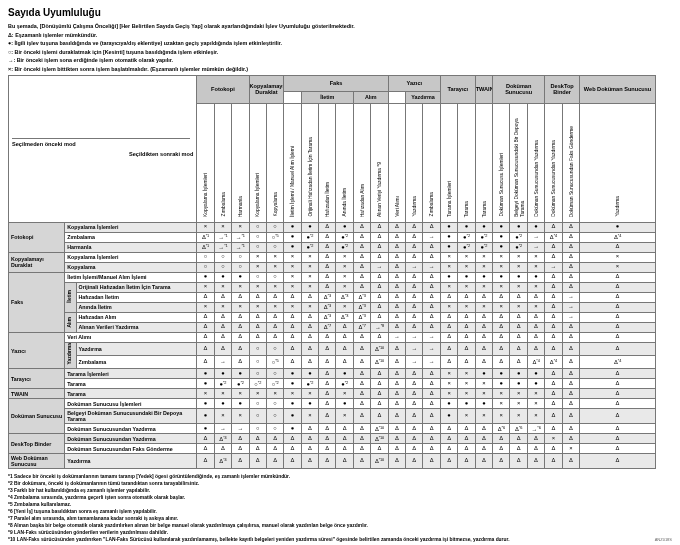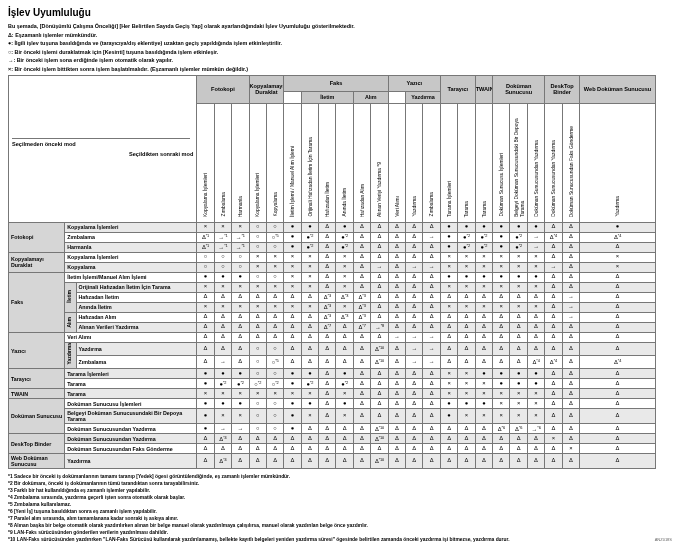--- a/index.html
+++ b/index.html
@@ -29,21 +29,21 @@
   tr.odd td.c, tr.odd td.rlabel{background:#e9e9e9;}
   .note{font-size:3.9px;vertical-align:1.5px;letter-spacing:-0.2px;}
   .footnotes{margin-top:5px;}
   .footnotes div{font-size:4.9px;font-weight:bold;line-height:1.42;}
   .doccode{position:absolute;right:8px;bottom:3px;font-size:4px;color:#666;}
 </style>
 </head>
 <body>
 
 <div class="page">
-  <div class="title">İşlev Uyumluluğu</div>
+  <div class="title">Sayıda Uyumluluğu</div>
   <div class="intro">Bu şemada, [Dönüşümlü Çalışma Önceliği] [Her Belirtilen Sayıda Geçiş Yap] olarak ayarlandığındaki İşlev Uyumluluğu gösterilmektedir.</div>
   <div class="legend">
       <div>Δ: Eşzamanlı işlemler mümkündür.</div>
       <div>●: İlgili işlev tuşuna basıldığında ve (tarayıcıya/dış eklentiye) uzaktan geçiş yapıldığında işlem etkinleştirilir.</div>
       <div>○: Bir önceki işlemi duraklatmak için [Kesinti] tuşuna basıldığında işlem etkinleşir.</div>
       <div>→: Bir önceki işlem sona erdiğinde işlem otomatik olarak yapılır.</div>
       <div>×: Bir önceki işlem bittikten sonra işlem başlatılmalıdır. (Eşzamanlı işlemler mümkün değildir.)</div>
     </div>
   <table>
     <colgroup>

